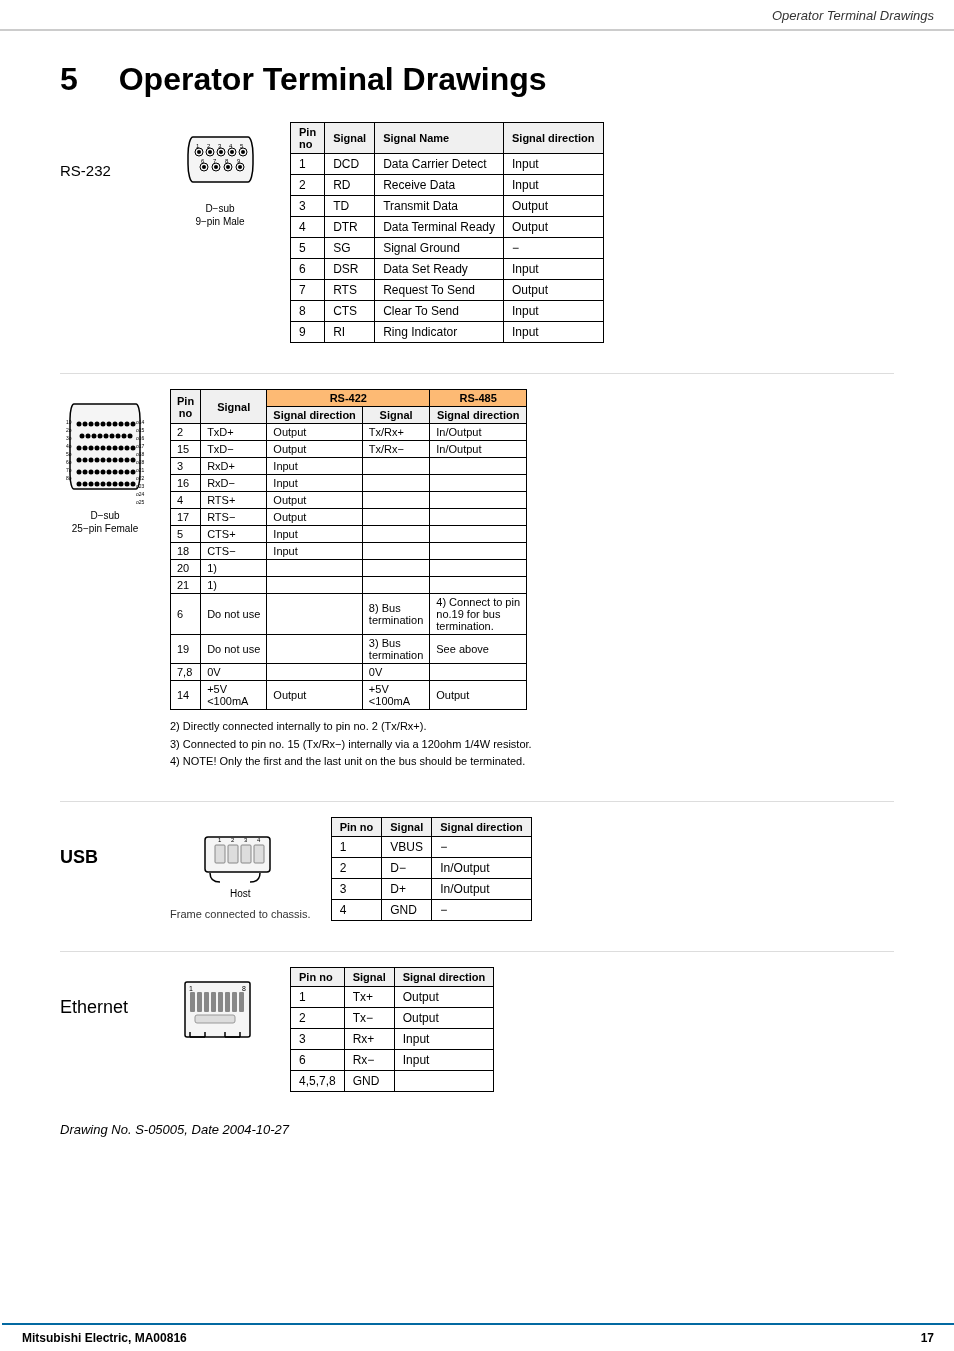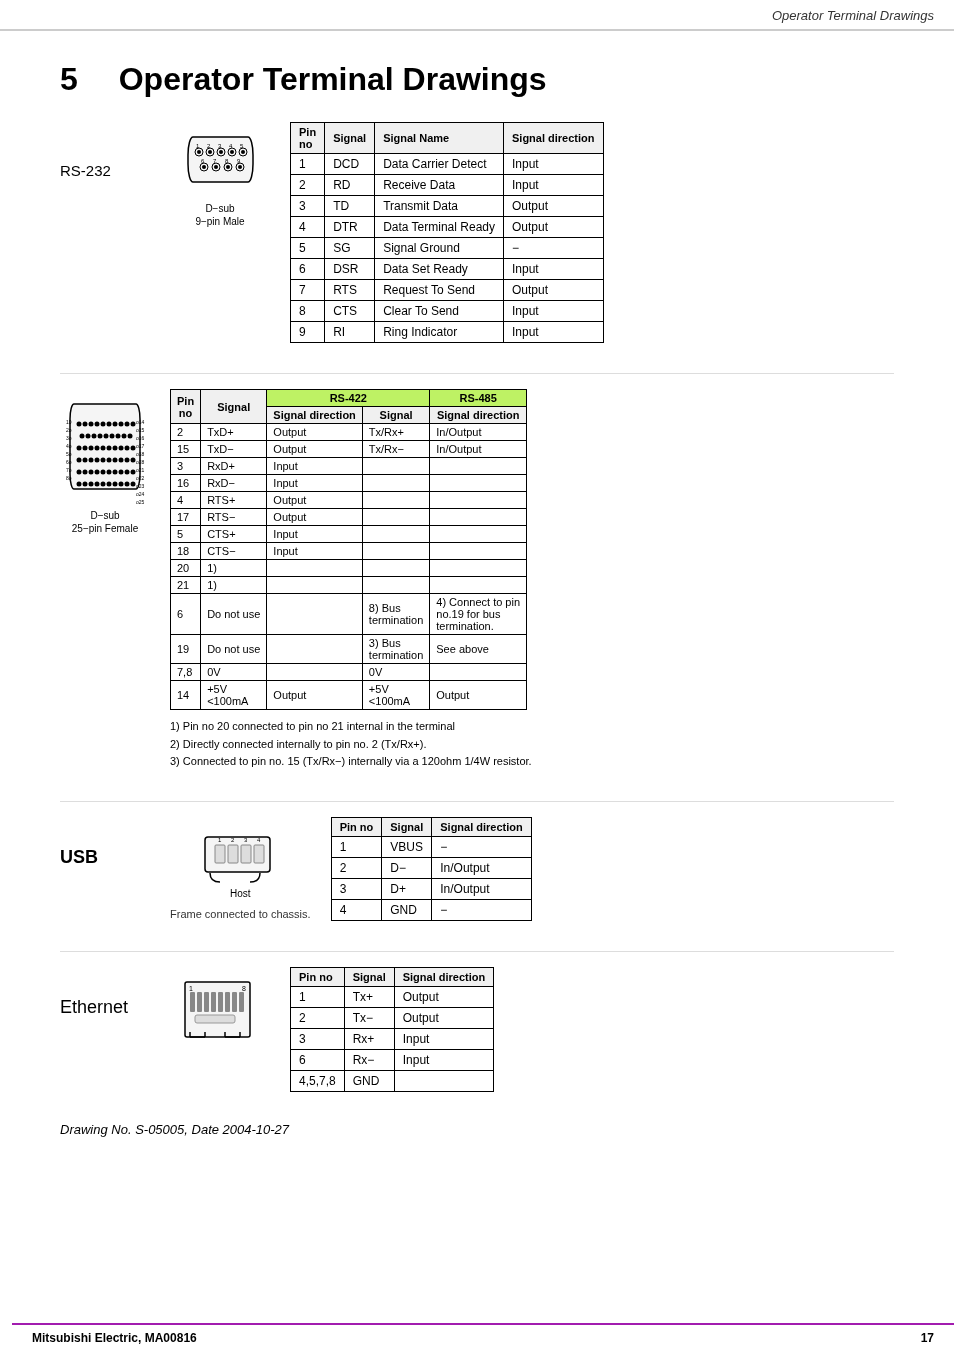--- a/index.html
+++ b/index.html
@@ -125,37 +125,37 @@
 
     .combined-table th {
       background: #f0f0f0;
       font-weight: bold;
       text-align: center;
       font-size: 11px;
     }
 
     .combined-table .group-header {
       text-align: center;
-      background: #bef264;
+      background: #fdba74;
     }
 
     
     .footnotes {
       font-size: 11px;
       margin-top: 8px;
       line-height: 1.6;
     }
 
     
     .page-footer {
       position: absolute;
       bottom: 0;
-      left: 12px;
+      left: 2px;
       right: 0;
-      border-top: 2px solid #a21caf;
+      border-top: 2px solid #0369a1;
       display: flex;
       justify-content: space-between;
       padding: 6px 20px;
       font-size: 12px;
       font-weight: bold;
     }
 
     .drawing-note {
       font-style: italic;
       font-size: 13px;
@@ -525,23 +525,23 @@
                   <td style="white-space: pre-line; font-size: 11px;">+5V
 &lt;100mA</td>
                   <td style="white-space: pre-line; font-size: 11px;">Output</td>
                   <td style="white-space: pre-line; font-size: 11px;">+5V
 &lt;100mA</td>
                   <td style="white-space: pre-line; font-size: 11px;">Output</td>
                 </tr>
               </tbody>
           </table>
           <div class="footnotes" id="rs422-footnotes">
-              <p>1) Pin no 20 connected to pin no 21 internal in the terminal</p>
               <p>2) Directly connected internally to pin no. 2 (Tx/Rx+).</p>
               <p>3) Connected to pin no. 15 (Tx/Rx−) internally via a 120ohm 1/4W resistor.</p>
+              <p>4) NOTE! Only the first and the last unit on the bus should be terminated.</p>
             </div>
         </div>
       </div>
     </div>
 
     <div class="subsection-divider"></div>
 
     <div class="port-section">
       <div class="port-label" style="padding-top:30px; font-size:18px; font-weight:bold;">USB</div>
 

